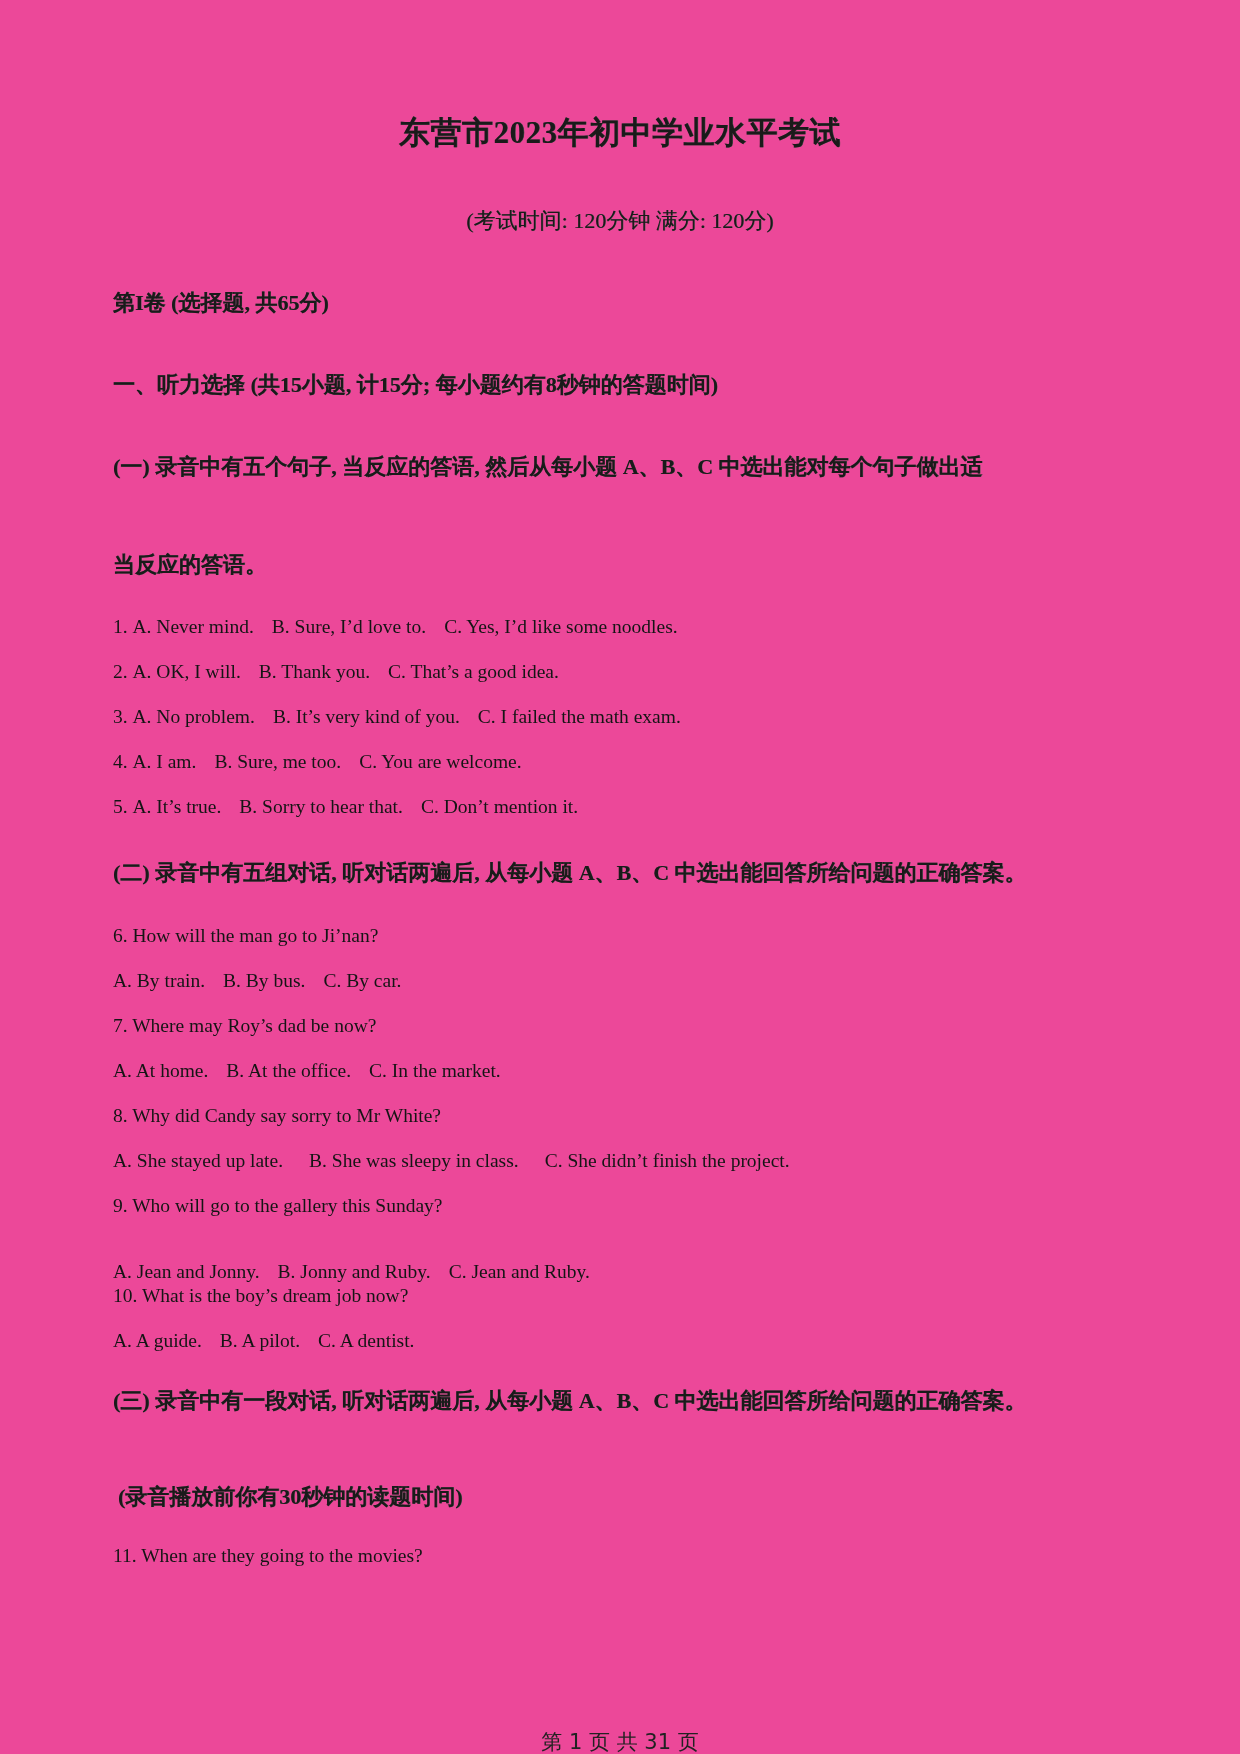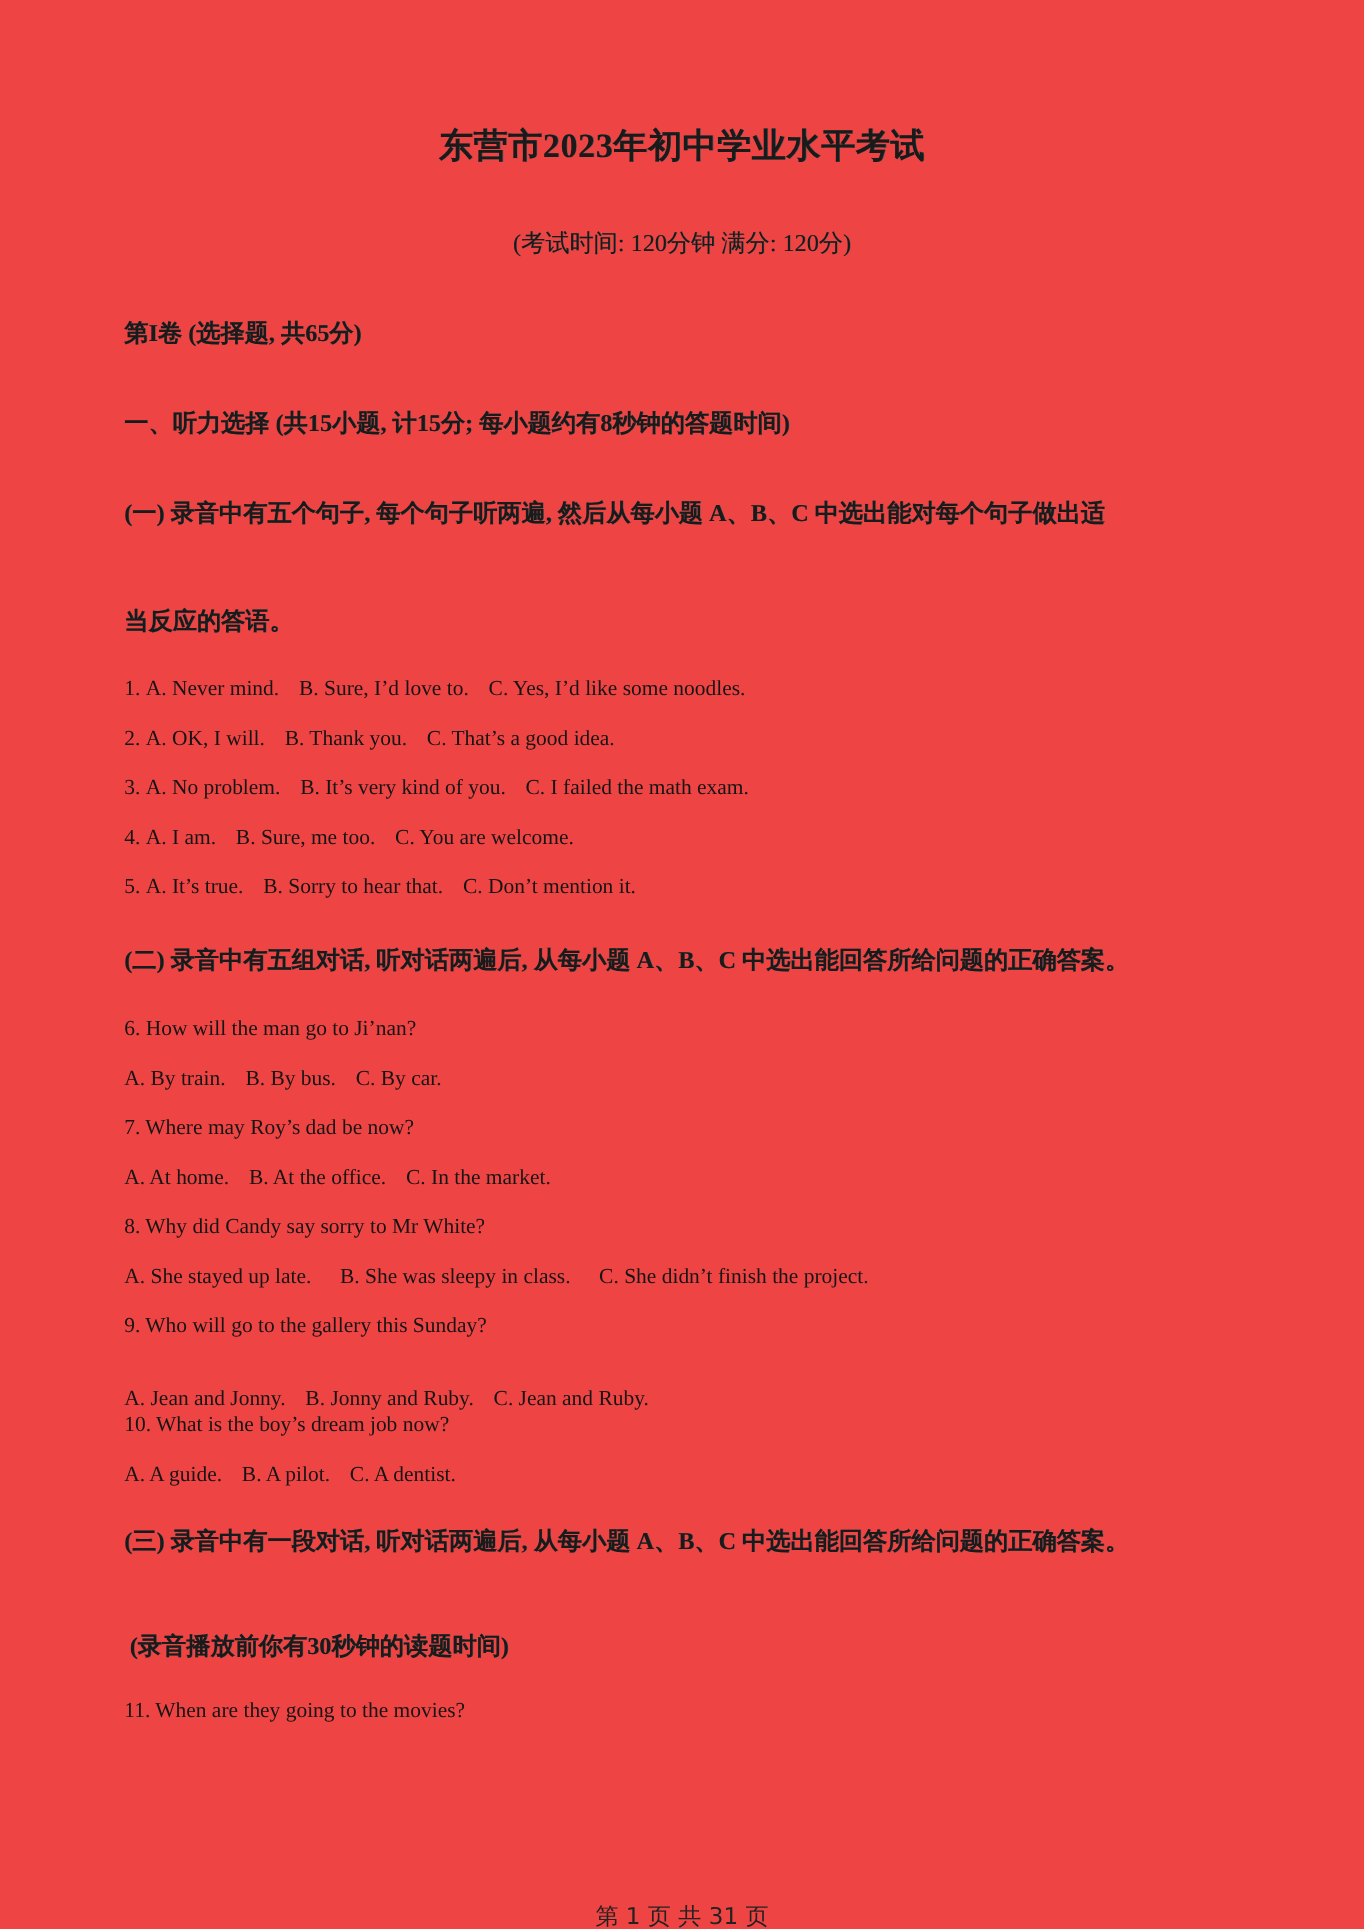--- a/index.html
+++ b/index.html
@@ -13,21 +13,21 @@
       position: relative;
       overflow: hidden;
       color: #111111;
       font-family: "Liberation Serif", "DejaVu Serif", serif;
     }
     .page {
       position: absolute;
       left: 0; top: 0;
       width: 1240px;
       height: 1754px;
-      background: #ef4444;
+      background: #ec4899;
     }
     .abs {
       position: absolute;
       white-space: nowrap;
       margin: 0;
     }
     .title {
       left: 0; width: 1240px;
       top: 112px;
       text-align: center;
@@ -77,21 +77,21 @@
 <body>
 
 <div class="page">
 
   <h1 class="abs title">东营市2023年初中学业水平考试</h1>
   <div class="abs subtitle">(考试时间: 120分钟  满分: 120分)</div>
 
   <div class="abs heading" style="top:288px;">第I卷 (选择题, 共65分)</div>
   <div class="abs heading" style="top:370px;">一、听力选择 (共15小题, 计15分; 每小题约有8秒钟的答题时间)</div>
 
-  <div class="abs heading" style="top:452px;">(一) 录音中有五个句子, 每个句子听两遍, 然后从每小题 A、B、C 中选出能对每个句子做出适</div>
+  <div class="abs heading" style="top:452px;">(一) 录音中有五个句子, 当反应的答语, 然后从每小题 A、B、C 中选出能对每个句子做出适</div>
   <div class="abs heading" style="top:550px;">当反应的答语。</div>
 
   <div class="abs line" style="top:616px;">
     <span>1.</span>
     <span class="opt">A. Never mind.</span><span class="opt">B. Sure, I’d love to.</span><span class="opt">C. Yes, I’d like some noodles.</span>
   </div>
   <div class="abs line" style="top:661px;">
     <span>2.</span>
     <span class="opt">A. OK, I will.</span><span class="opt">B. Thank you.</span><span class="opt">C. That’s a good idea.</span>
   </div>

